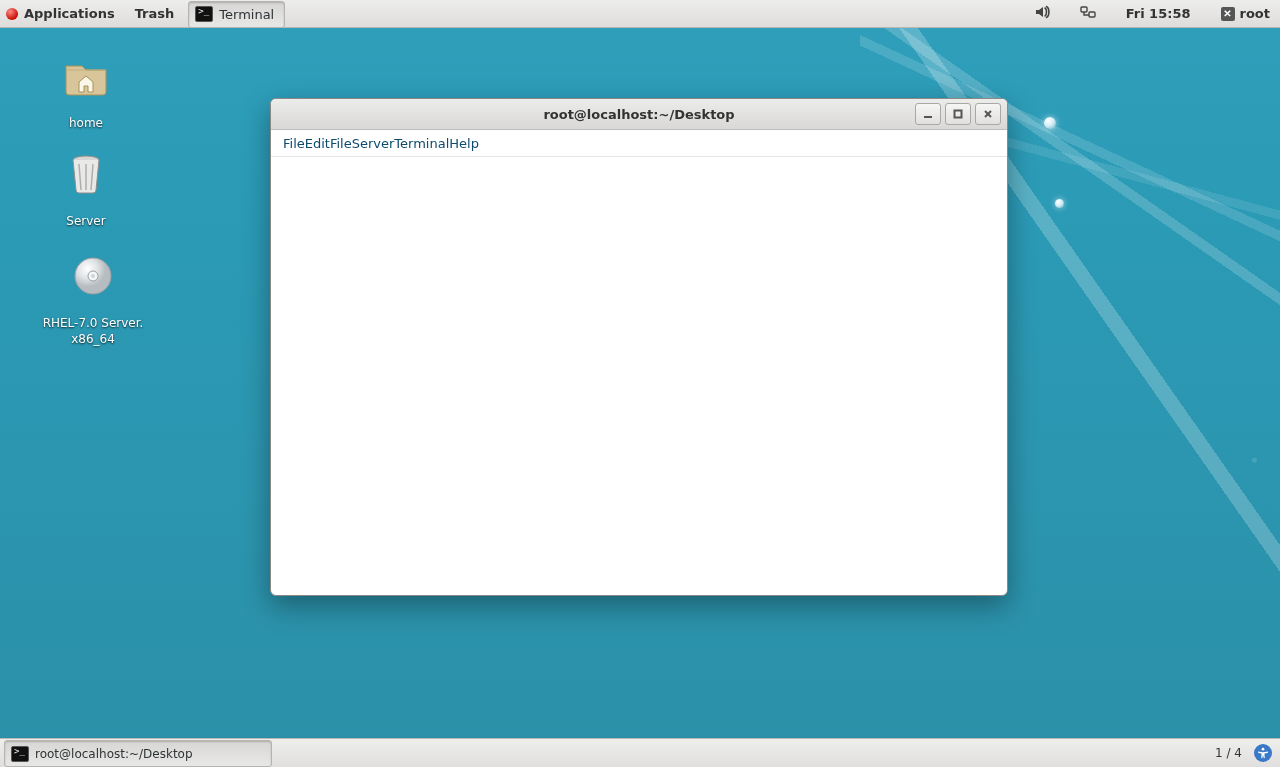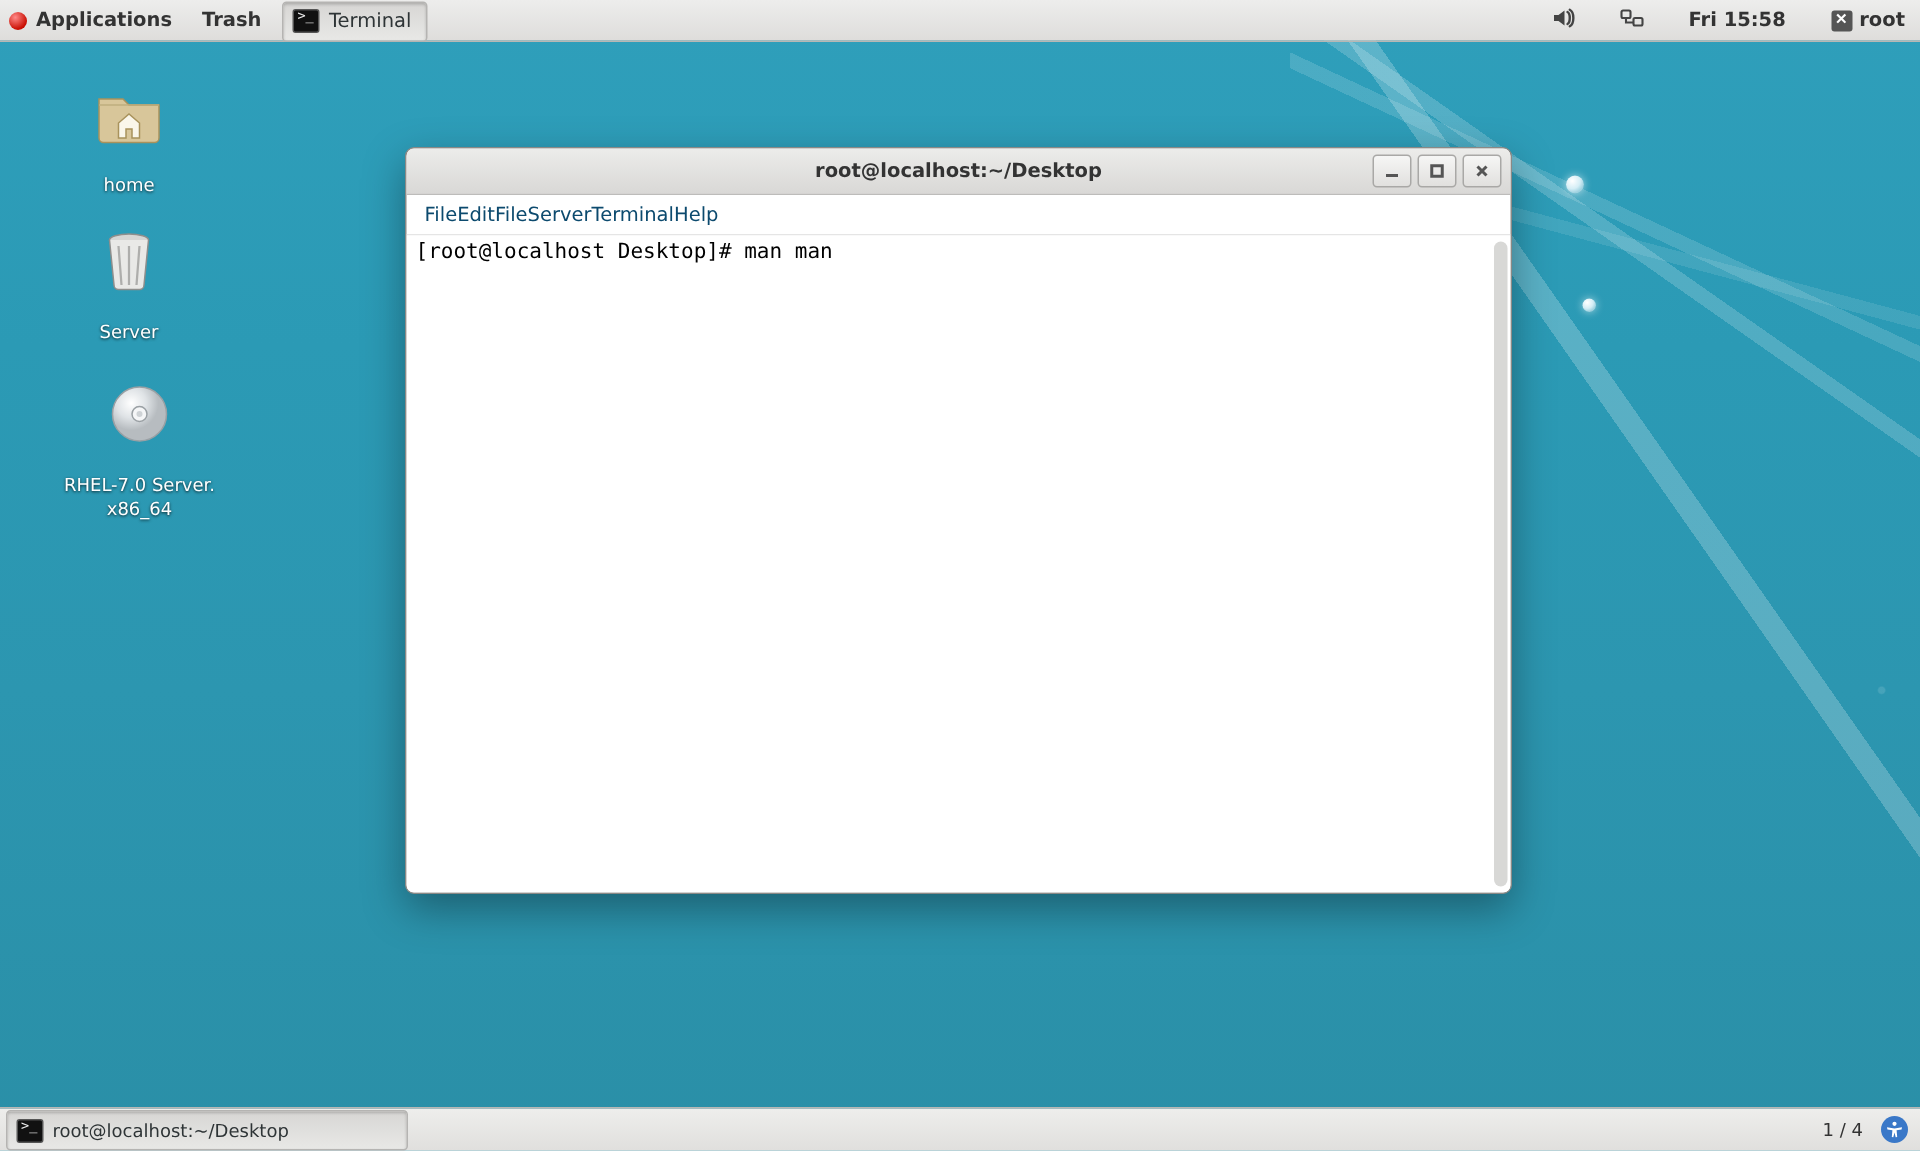--- a/index.html
+++ b/index.html
@@ -172,23 +172,20 @@
     </div>
   </div>
   <div id="menubar">
     <span>File</span>
     <span>Edit</span>
     <span>File</span>
     <span>Server</span>
     <span>Terminal</span>
     <span>Help</span>
   </div>
-  <div id="termbody"><span>[root@localhost Desktop]# man man</span>
-    <div class="scroll"></div>
-  </div>
 </div>
 
 <div id="bottom-panel">
   <div class="taskbtn active" style="width:250px;justify-content:flex-start;">
     <span class="term-thumb"></span>
     <span>root@localhost:~/Desktop</span>
   </div>
   <div class="spacer"></div>
   <div class="ws">1 / 4</div>
   <div class="a11y">

